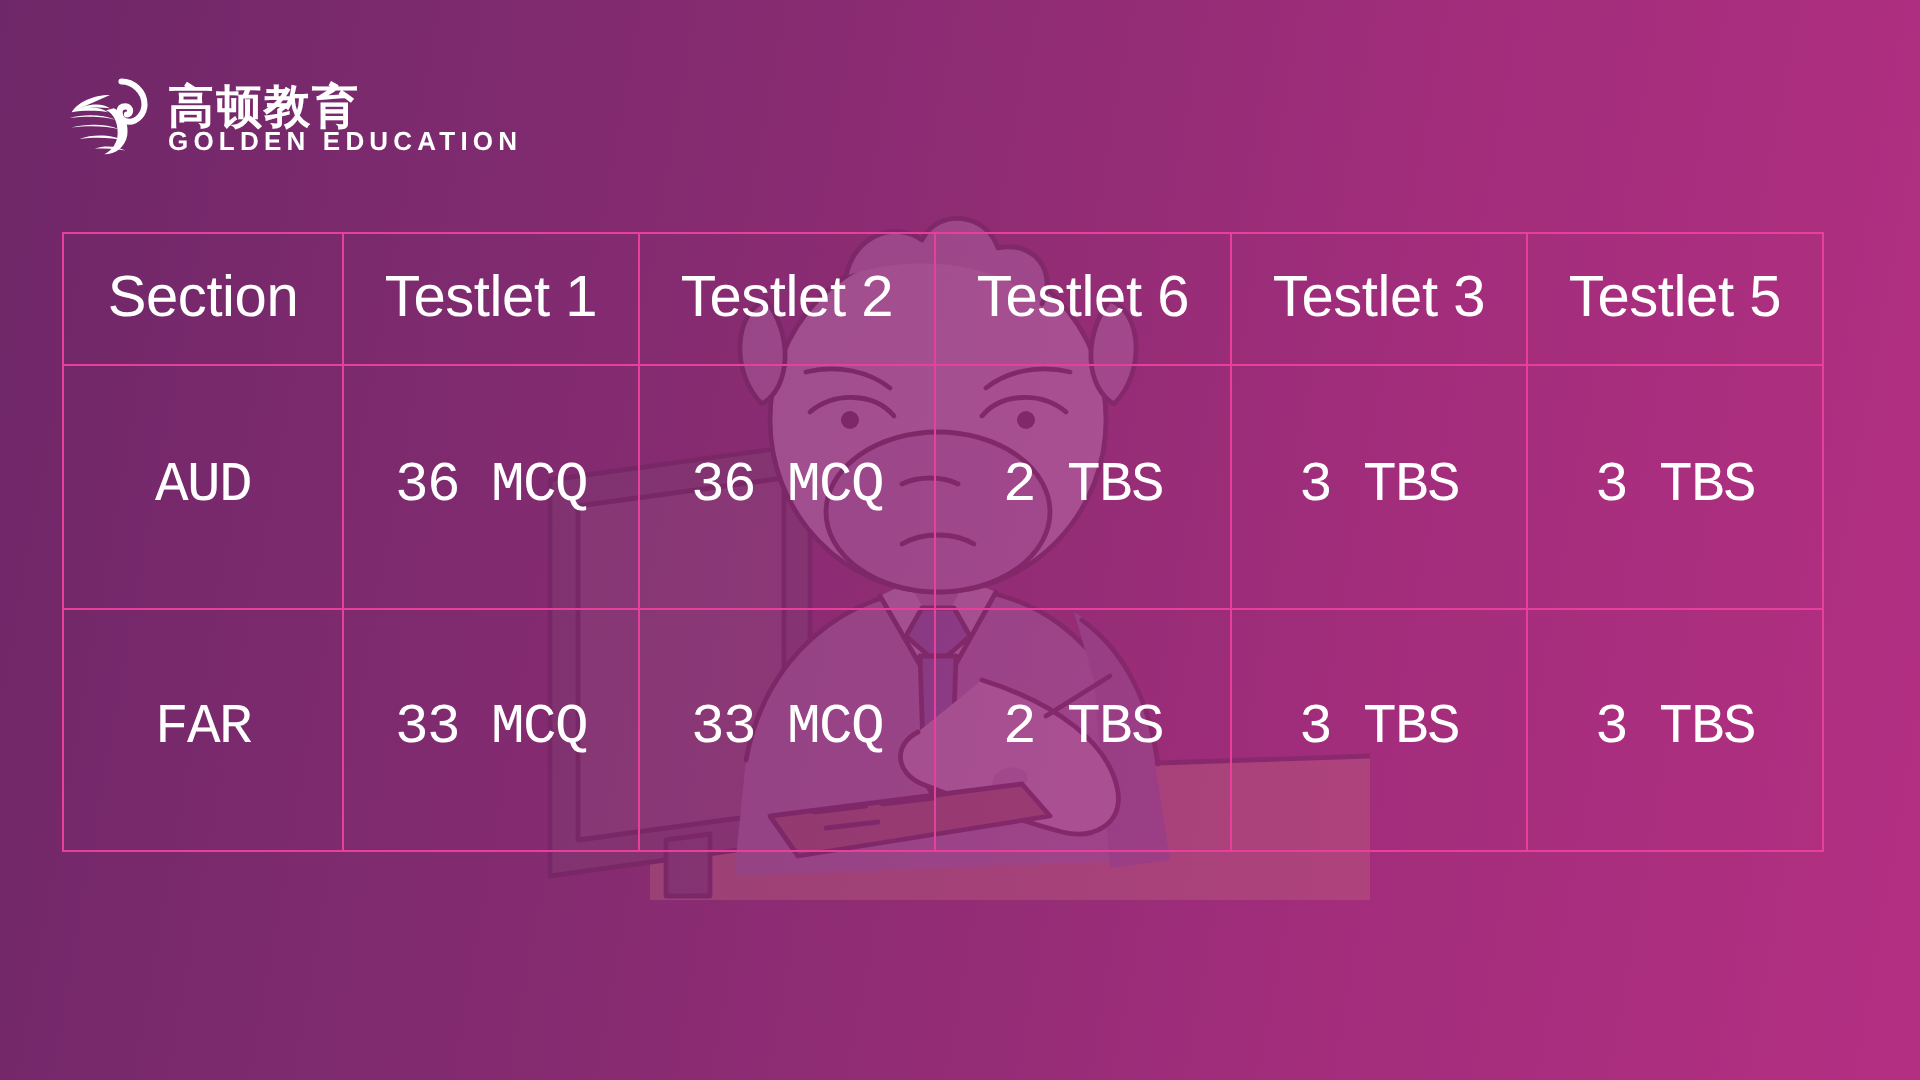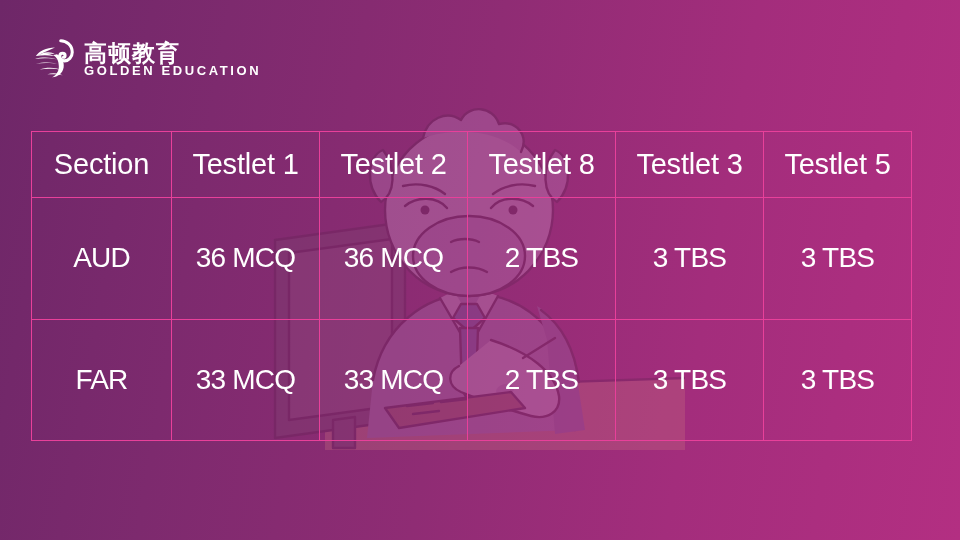--- a/index.html
+++ b/index.html
@@ -59,21 +59,21 @@
     line-height: 10px;
     letter-spacing: 2.6px;
     font-weight: 700;
     white-space: nowrap;
   }
 
   
   #table-wrap {
     position: absolute;
     left: 31px;
-    top: 131px;
+    top: 116px;
     width: 881px;
     height: 310px;
   }
   table.grid {
     width: 881px;
     height: 310px;
     border-collapse: collapse;
     table-layout: fixed;
   }
   table.grid td, table.grid th {
@@ -87,21 +87,21 @@
   }
   table.grid thead th {
     height: 65px;
     font-size: 29px;
     letter-spacing: -0.2px;
     white-space: nowrap;
   }
   table.grid tbody td {
     height: 61px;
     font-size: 28px;
-    font-family: Liberation Sans, sans-serif;
+    font-family: Liberation Mono, monospace;
     letter-spacing: -0.8px;
     white-space: nowrap;
   }
   col.c-section { width: 140px; }
   col.c-t { width: 148px; }
 </style>
 </head>
 <body>
 
 <div id="slide">
@@ -203,21 +203,21 @@
           <col class="c-t">
         <col class="c-t">
           <col class="c-t">
           <col class="c-t">
       </colgroup>
       <thead>
         <tr>
           <th>Section</th>
           <th>Testlet 1</th>
           <th>Testlet 2</th>
-          <th>Testlet 8</th>
+          <th>Testlet 6</th>
           <th>Testlet 3</th>
           <th>Testlet 5</th>
         </tr>
       </thead>
       <tbody>
         <tr>
           <td>AUD</td>
           <td>36 MCQ</td>
           <td>36 MCQ</td>
           <td>2 TBS</td>

